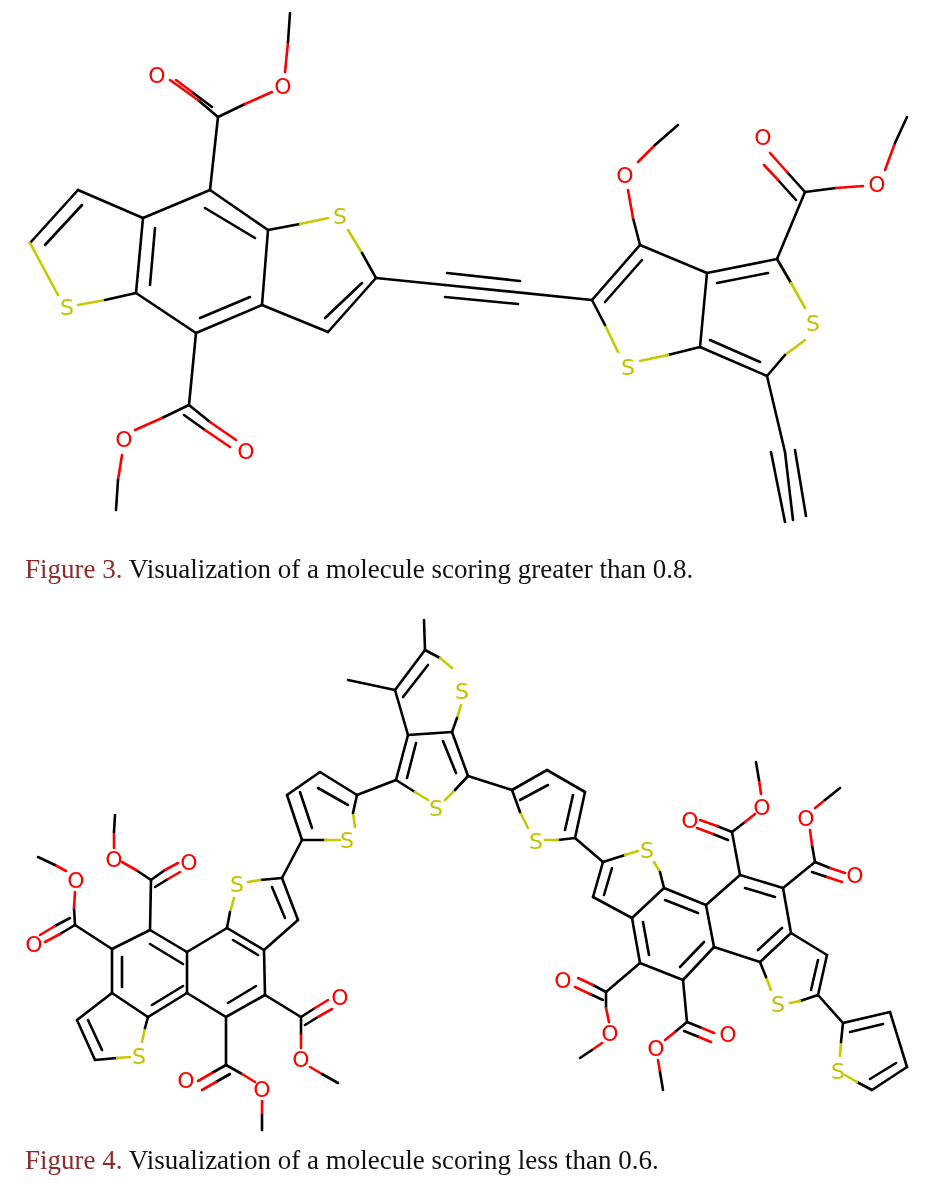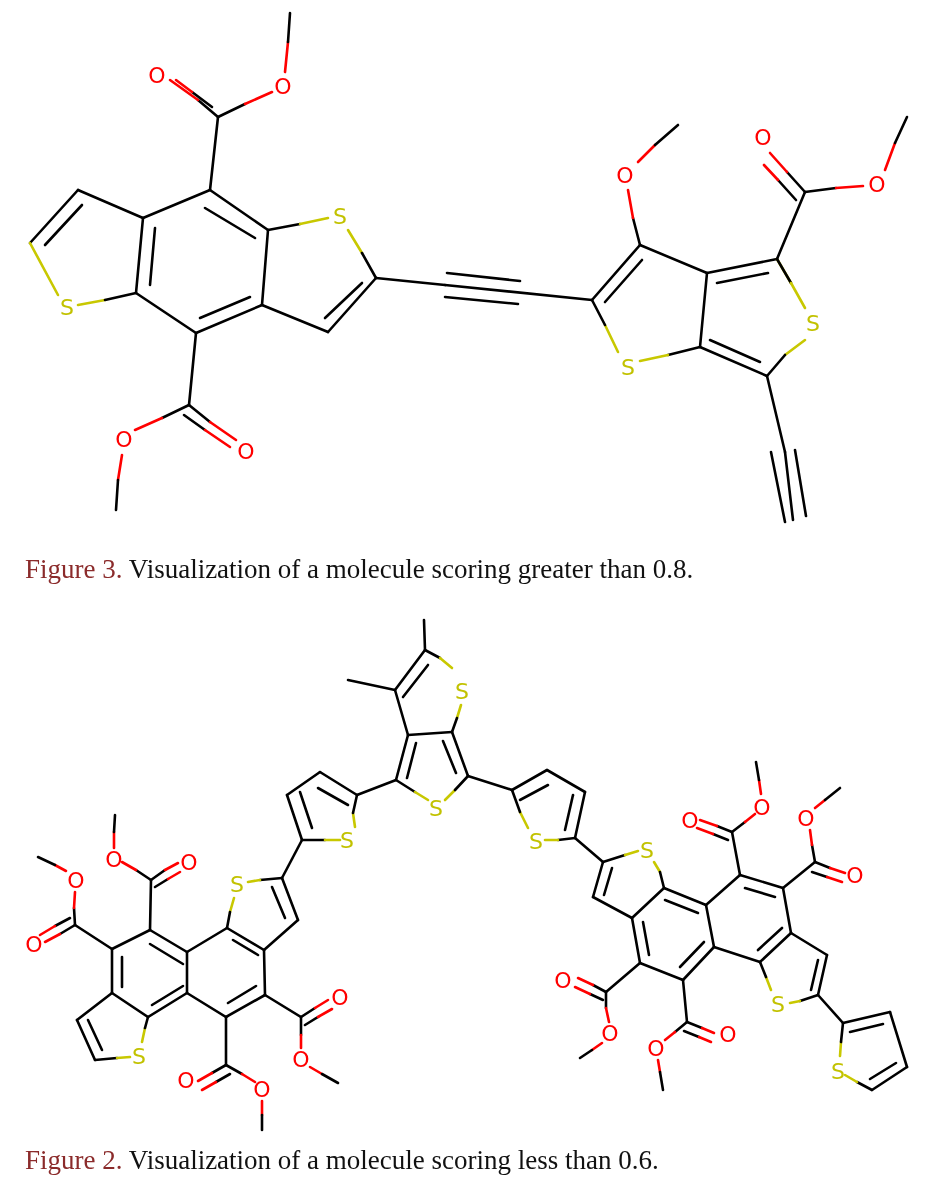--- a/index.html
+++ b/index.html
@@ -346,15 +346,15 @@
     <text class="atomO" x="656" y="448" font-size="18">O</text>
     <line class="bondO" x1="658" y1="460" x2="660" y2="472"></line>
     <line class="bond" x1="660" y1="472" x2="663" y2="490"></line>
     <line class="bond" x1="687" y1="422" x2="702" y2="428"></line>
     <line class="bondO" x1="702" y1="428" x2="714" y2="433"></line>
     <line class="bond" x1="684" y1="431" x2="699" y2="437"></line>
     <line class="bondO" x1="699" y1="437" x2="711" y2="442"></line>
     <text class="atomO" x="728" y="434" font-size="18">O</text>
   </svg>
   <div class="caption" id="cap4">
-    <span class="label">Figure 2.</span><span> Visualization of a molecule scoring less than 0.6.</span>
+    <span class="label">Figure 4.</span><span> Visualization of a molecule scoring less than 0.6.</span>
   </div>
 </div>
 
 </body></html>

